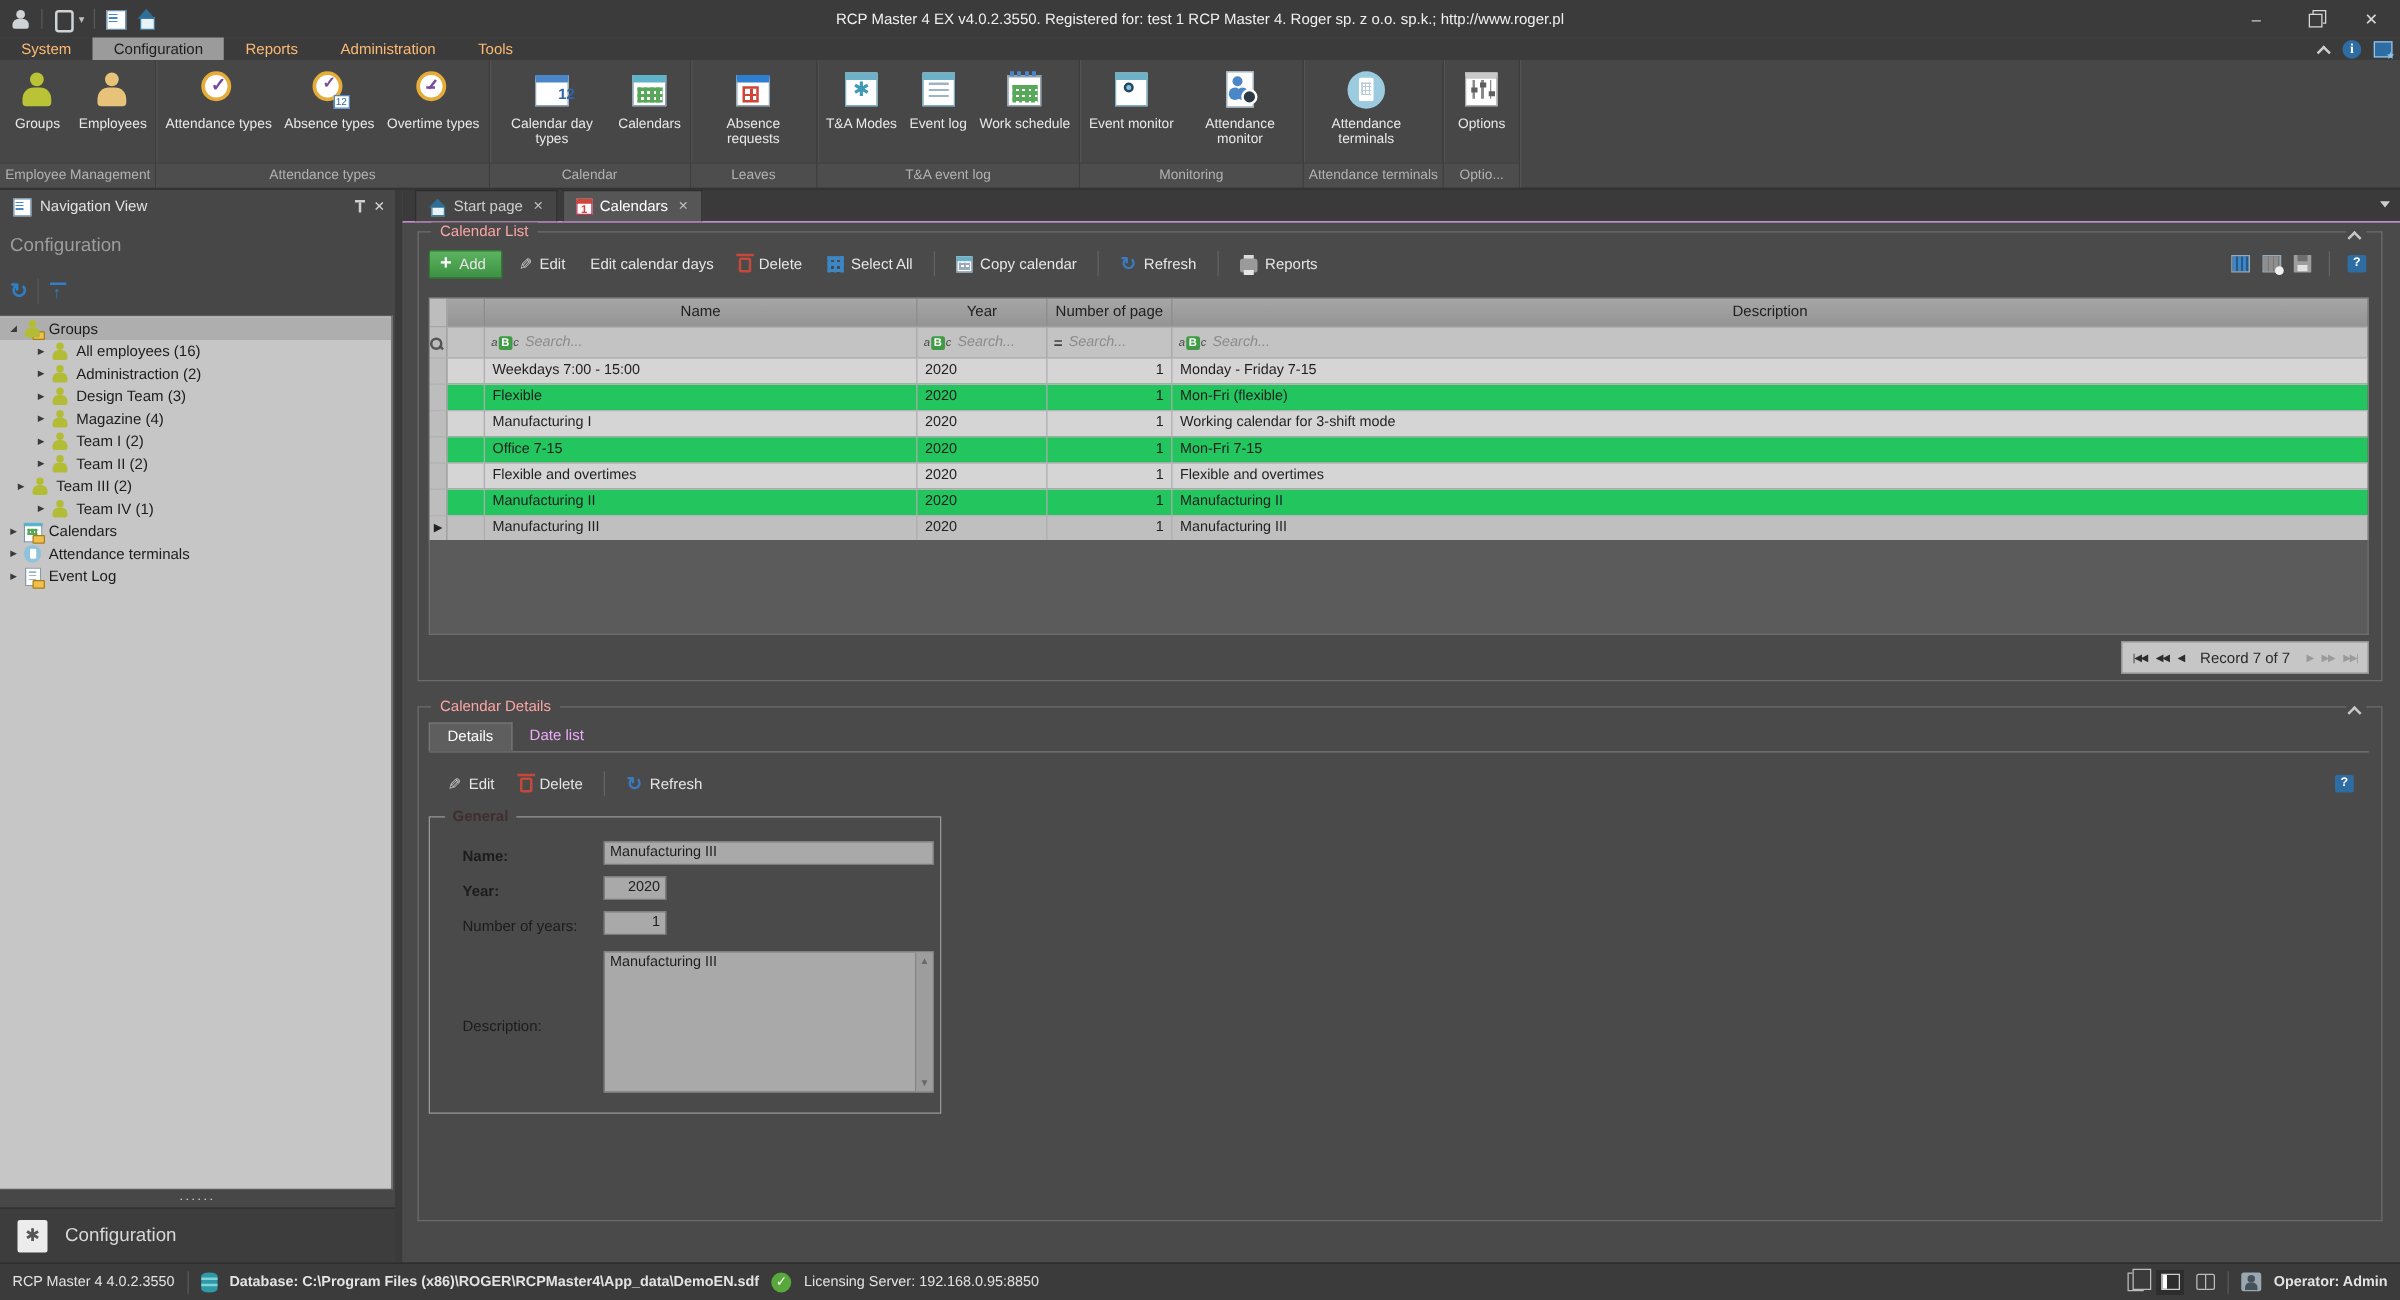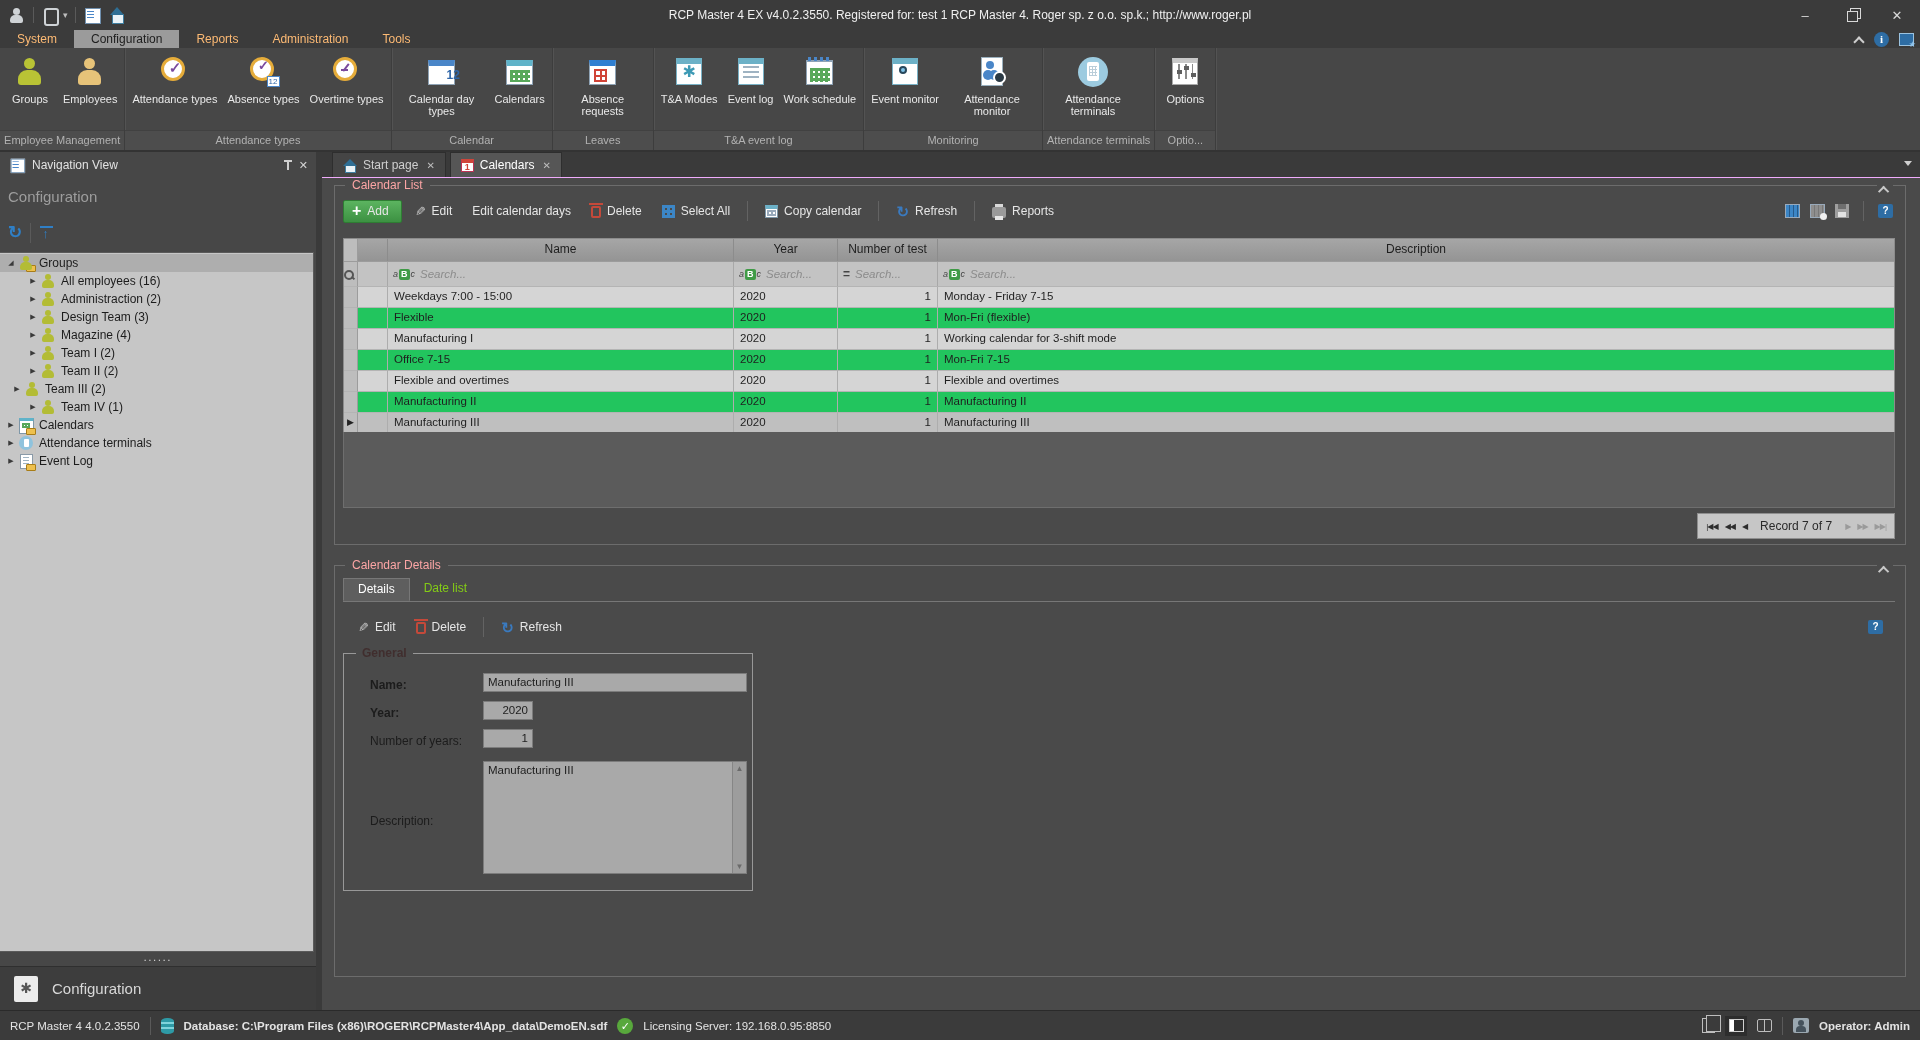--- a/index.html
+++ b/index.html
@@ -206,21 +206,21 @@
   .g-row .num { text-align:right; }
   .sel-arrow { font-size:9px; color:#222; line-height:14px; }
   .table-empty { position:absolute; left:8px; right:10px; top:246px; bottom:36px; background:#5b5b5b; border:1px solid #6e6e6e; border-top:none; }
   .recnav { position:absolute; right:10px; bottom:5px; height:26px; background:#c6c6c6; border:1px solid #8e8e8e; display:flex; align-items:center; padding:0 8px; gap:7px; }
   .nv { font-size:8px; color:#2c2c2c; letter-spacing:-1px; }
   .nv.dis { color:#9a9a9a; }
   .rectext { font-size:12px; color:#2a2a2a; margin:0 6px; }
 
   
   .dtabs { position:absolute; left:8px; top:12px; right:10px; height:24px; border-bottom:1px solid #777; display:flex; }
-  .dtab { padding:3px 14px; font-size:12px; color:#84cc16; }
+  .dtab { padding:3px 14px; font-size:12px; color:#f0abfc; }
   .dtab.active { background:#5e5e5e; color:#fff; border:1px solid #777; border-bottom:1px solid #5e5e5e; }
   .dtoolbar { position:absolute; left:8px; top:44px; right:10px; }
   .gbox { position:absolute; left:8px; top:87px; width:410px; height:238px; border:1px solid #989898; }
   .gbox-label { position:absolute; top:-8px; left:12px; background:#4a4a4a; padding:0 6px; font-size:12px; font-weight:bold; color:#402e2e; }
   .fld-label { position:absolute; left:26px; font-size:12px; color:#1c1c1c; }
   .fld-label.b { font-weight:bold; }
   .fld-input { position:absolute; left:139px; height:19px; background:#a9a9a9; border:1px solid #7c7c7c; font-size:11.5px; color:#1e1e1e; padding:2px 4px 0; white-space:nowrap; overflow:hidden; }
   .fld-input.num { text-align:right; }
   .fld-area { position:absolute; left:139px; width:264px; height:113px; background:#a9a9a9; border:1px solid #7c7c7c; font-size:11.5px; color:#1e1e1e; padding:2px 18px 2px 4px; }
   .ta-scroll { position:absolute; right:0; top:0; bottom:0; width:14px; background:#9d9d9d; border-left:1px solid #868686; display:flex; flex-direction:column; justify-content:space-between; align-items:center; padding:2px 0; }
@@ -602,21 +602,21 @@
           <span class="i-help">?</span>
         </span>
       </div>
 
       <div class="grid" id="grid">
         <div class="grid-row g-head">
           <span class="cell gut"></span>
           <span class="cell"></span>
           <span class="cell">Name</span>
           <span class="cell">Year</span>
-          <span class="cell">Number of test</span>
+          <span class="cell">Number of page</span>
           <span class="cell" style="border-right:none">Description</span>
         </div>
         <div class="grid-row g-filter">
           <span class="cell gut">
               <span class="i-magnifier"></span>
             </span>
           <span class="cell"></span>
           <span class="cell">
             <span class="abc">
                 <i>a</i>

